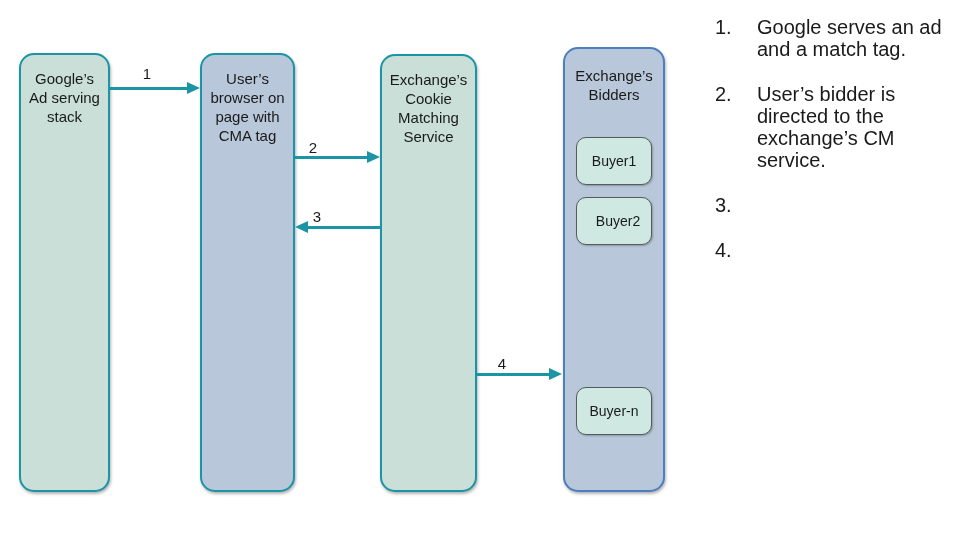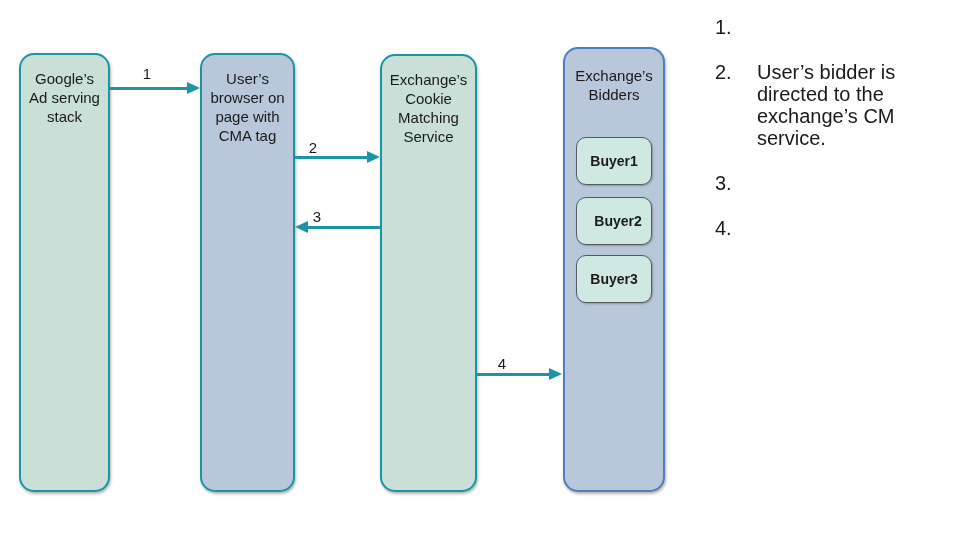--- a/index.html
+++ b/index.html
@@ -28,21 +28,21 @@
   .blue{background:var(--blue-fill);}
   #node-google{left:19px;top:53px;width:91px;height:439px;}
   #node-browser{left:200px;top:53px;width:95px;height:439px;}
   #node-cm{left:380px;top:54px;width:97px;height:438px;}
   #node-bidders{left:563px;top:47px;width:102px;height:445px;border-color:var(--bidders-border);}
   #node-bidders .node-label{padding-top:17px;}
   .buyer{
     position:absolute;left:11px;width:76px;height:48px;box-sizing:border-box;
     background:var(--buyer-fill);border:1px solid var(--buyer-border);border-radius:10px;
     display:flex;align-items:center;justify-content:center;
-    font-size:14px;box-shadow:1px 1px 2px rgba(0,0,0,.25);font-weight:bold;
+    font-size:14px;box-shadow:1px 1px 2px rgba(0,0,0,.25);
   }
   #buyer-1{top:88px;} #buyer-2{top:148px;padding-left:8px;} #buyer-3{top:206px;} #buyer-n{top:338px;}
   .arrow-shaft{position:absolute;height:3px;background:var(--arrow);}
   .arrow-head{position:absolute;width:0;height:0;border-top:6px solid transparent;border-bottom:6px solid transparent;}
   .arrow-head.right{border-left:13px solid var(--arrow);}
   .arrow-head.left{border-right:13px solid var(--arrow);}
   #a1-shaft{left:110px;top:87px;width:77px;} #a1-head{left:187px;top:82px;}
   #a2-shaft{left:295px;top:156px;width:72px;} #a2-head{left:367px;top:151px;}
   #a3-shaft{left:308px;top:226px;width:72px;} #a3-head{left:295px;top:221px;}
   #a4-shaft{left:477px;top:373px;width:72px;} #a4-head{left:549px;top:368px;}
@@ -83,22 +83,22 @@
 
   <div class="node blue" id="node-bidders">
     <div class="node-label">Exchange’s
 Bidders</div>
     <div class="buyer" id="buyer-1">
       <span>Buyer1</span>
     </div>
     <div class="buyer" id="buyer-2">
       <span>Buyer2</span>
     </div>
-    <div class="buyer" id="buyer-3">
-      <span>Buyer3</span>
+    <div class="buyer" id="buyer-n">
+      <span>Buyer-n</span>
     </div>
   </div>
 
   <div class="arrow-shaft" id="a1-shaft"></div>
   <div class="arrow-head right" id="a1-head"></div>
   <div class="arrow-label" id="a1-label">1</div>
 
   <div class="arrow-shaft" id="a2-shaft"></div>
   <div class="arrow-head right" id="a2-head"></div>
   <div class="arrow-label" id="a2-label">2</div>
@@ -107,20 +107,21 @@
   <div class="arrow-head left" id="a3-head"></div>
   <div class="arrow-label" id="a3-label">3</div>
 
   <div class="arrow-shaft" id="a4-shaft"></div>
   <div class="arrow-head right" id="a4-head"></div>
   <div class="arrow-label" id="a4-label">4</div>
 
   <div class="steps">
     <div class="step">
       <span class="step-num">1.</span>
+      <span class="step-text">Google serves an ad and a match tag.</span>
     </div>
     <div class="step">
       <span class="step-num">2.</span>
       <span class="step-text">User’s bidder is directed to the exchange’s CM service.</span>
     </div>
     <div class="step">
       <span class="step-num">3.</span>
     </div>
     <div class="step">
       <span class="step-num">4.</span>

